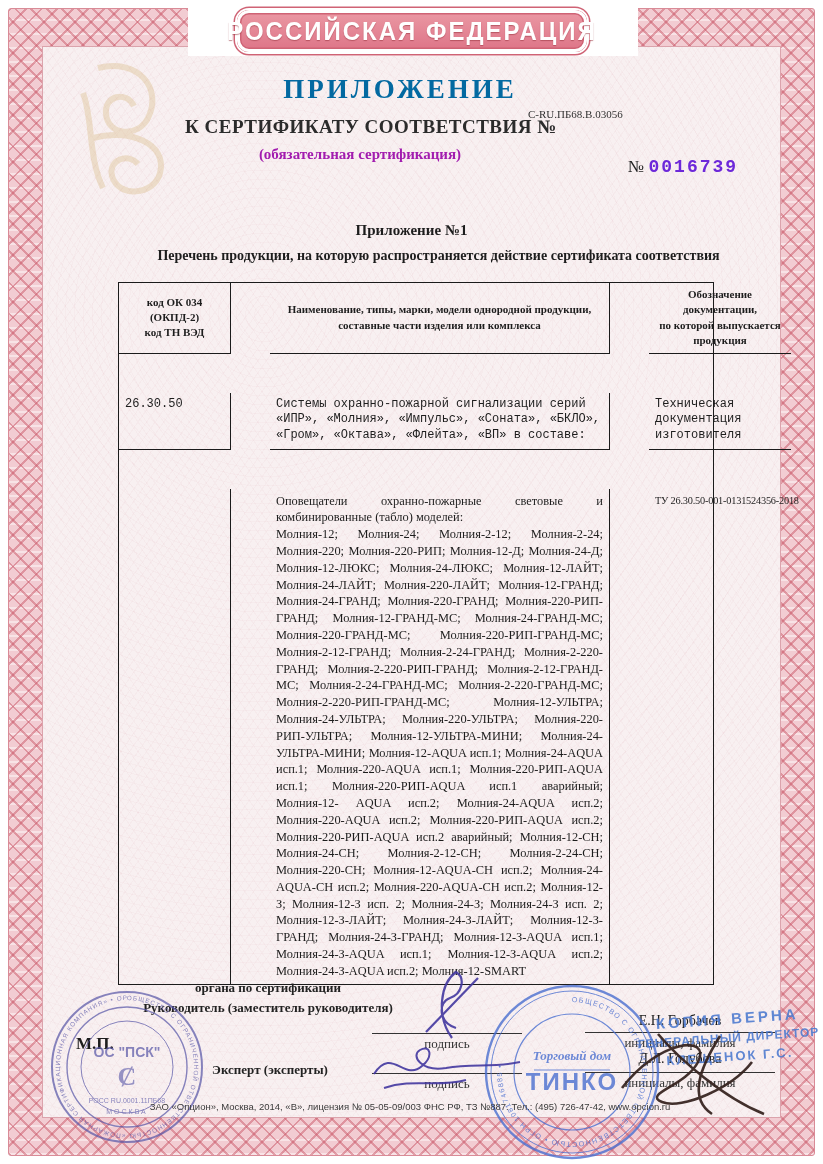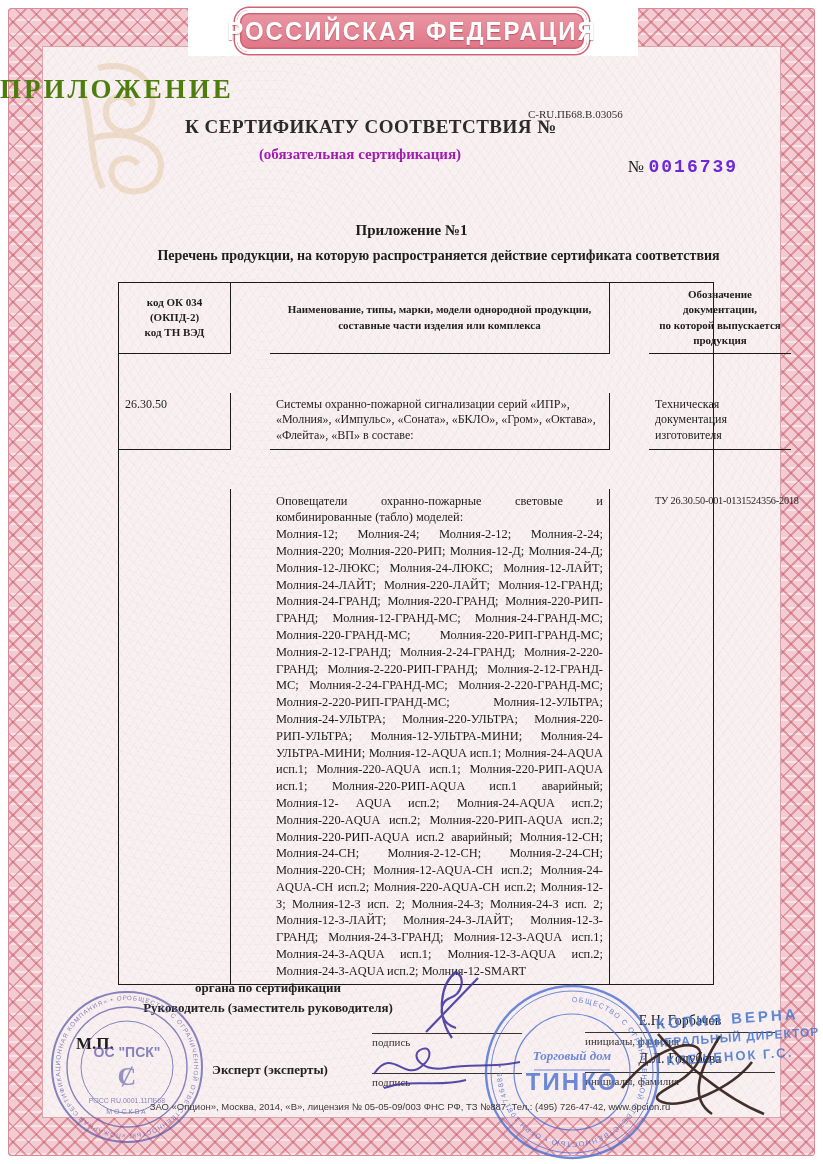--- a/index.html
+++ b/index.html
@@ -30,22 +30,22 @@
                       0 0 0 2px #ffffff, 0 0 0 3.5px #cf6375;
           display:flex;align-items:center;justify-content:center;}
   .banner-text{font-family:"Liberation Sans", sans-serif;font-weight:bold;font-size:24px;
                letter-spacing:2px;color:#ffffff;text-shadow:0 1px 1px rgba(150,50,60,.55);
                transform:scaleY(1.08);white-space:nowrap;}
 
   
   .gold-wm{position:absolute;left:68px;top:48px;opacity:.45;}
 
   
-  .doc-title{position:absolute;left:0;top:74px;width:800px;
-             font-size:27px;font-weight:bold;letter-spacing:3px;color:#4d7c0f;}
+  .doc-title{position:absolute;left:0;top:74px;width:800px;text-align:center;
+             font-size:27px;font-weight:bold;letter-spacing:3px;color:#0369a1;}
   .doc-subtitle{position:absolute;left:185px;top:116px;font-size:19px;font-weight:bold;
                 letter-spacing:.5px;color:#2b2b2b;white-space:nowrap;}
   .cert-number{position:absolute;left:528px;top:108px;font-size:11px;color:#303030;white-space:nowrap;}
   .cert-type{position:absolute;left:160px;top:146px;width:400px;text-align:center;
              font-size:15px;font-weight:bold;color:#a21caf;}
   .blank-no{position:absolute;left:628px;top:157px;font-size:17px;color:#222;white-space:nowrap;}
   .blank-no .digits{font-family:"Liberation Mono", monospace;font-weight:bold;font-size:18px;
                     letter-spacing:2px;color:#6d28d9;}
 
   
@@ -60,28 +60,28 @@
   .cell{border-right:1px solid #1b1b1b;border-bottom:1px solid #1b1b1b;padding:4px 6px;
         font-size:12px;line-height:1.3;}
   .cell.last-col{border-right:none;}
   .cell.last-row{border-bottom:none;}
   .th{display:flex;align-items:center;justify-content:center;text-align:center;
       font-weight:bold;font-size:11px;line-height:1.4;}
   .th span{white-space:pre-line;}
   .cell .justified{text-align:justify;font-size:12.4px;line-height:16.8px;}
   .row2{min-height:444px;}
   .rowh{min-height:46px;}
-  .row1{min-height:48px;}
+  .row1{min-height:48px;font-family:Liberation Mono, monospace;}
   .doc-ref{font-size:10.3px;letter-spacing:-0.2px;white-space:nowrap;}
 
   
   .sig-label{position:absolute;font-weight:bold;font-size:13px;color:#222;}
   .mp{position:absolute;left:76px;top:1034px;font-size:17px;font-weight:bold;}
   .sig-line{position:absolute;border-bottom:1px solid #333;height:0;}
-  .sig-caption{position:absolute;font-size:11px;color:#333;text-align:left;}
+  .sig-caption{position:absolute;font-size:13px;color:#333;text-align:center;}
   .sig-name{position:absolute;font-size:14px;color:#1c1c1c;text-align:center;}
 
   
   .copy-stamp{position:absolute;left:636px;top:1010px;width:185px;transform:rotate(-4deg);
               color:#4b79cf;font-family:"Liberation Sans", sans-serif;font-weight:bold;
               text-align:center;opacity:.88;}
   .copy-stamp .l1{font-size:15px;letter-spacing:3px;}
   .copy-stamp .l2{font-size:12px;letter-spacing:1px;margin-top:4px;}
   .copy-stamp .l3{font-size:13px;letter-spacing:2px;margin-top:4px;}
 

